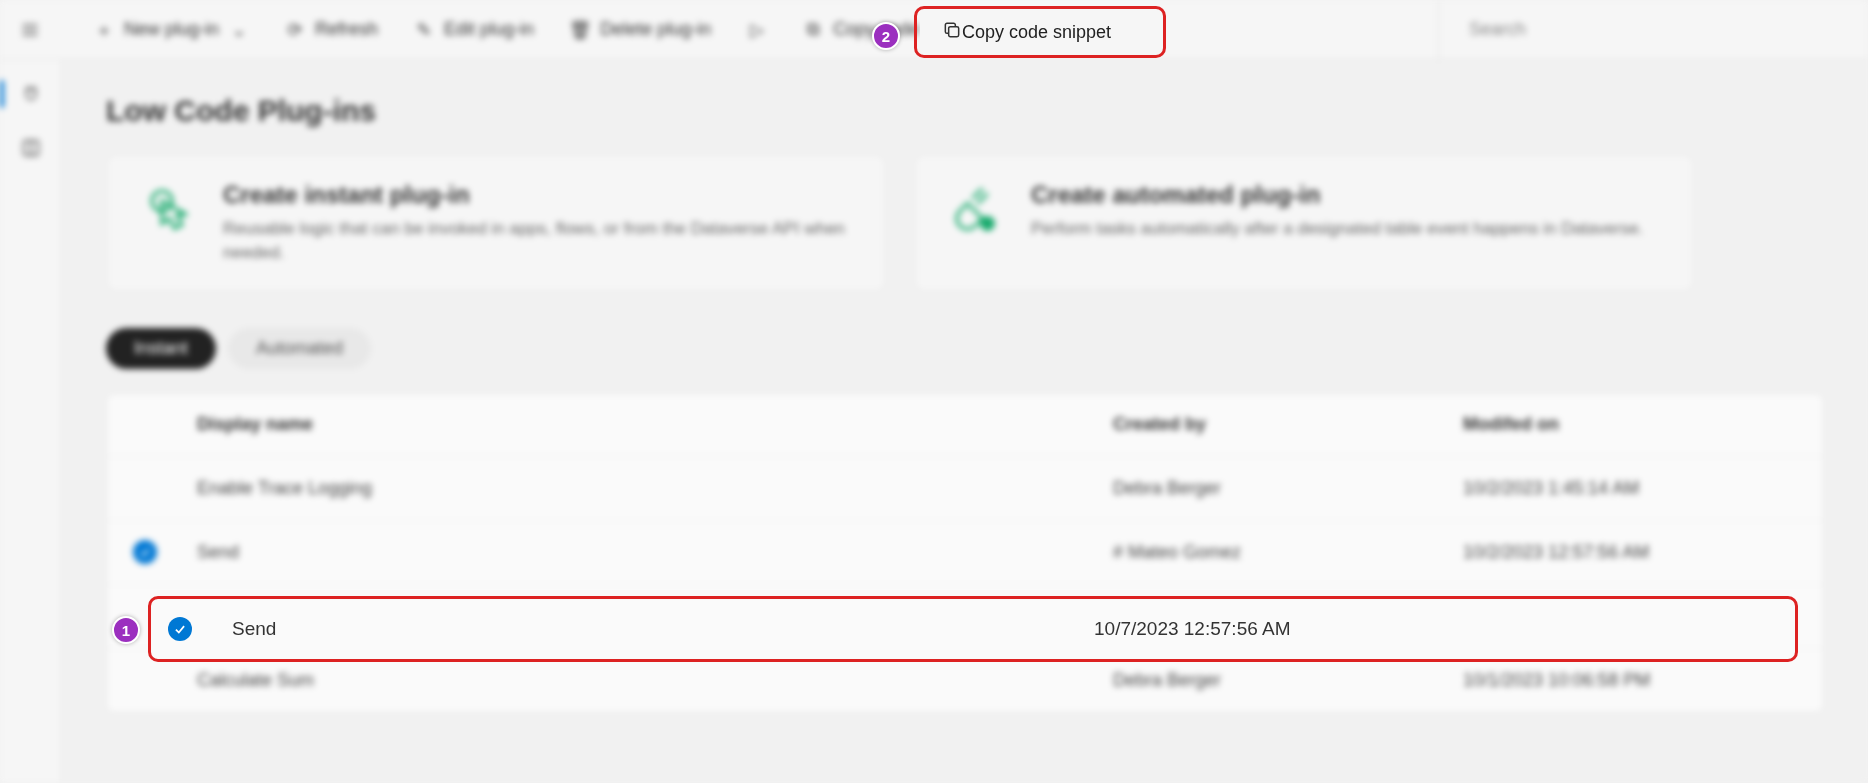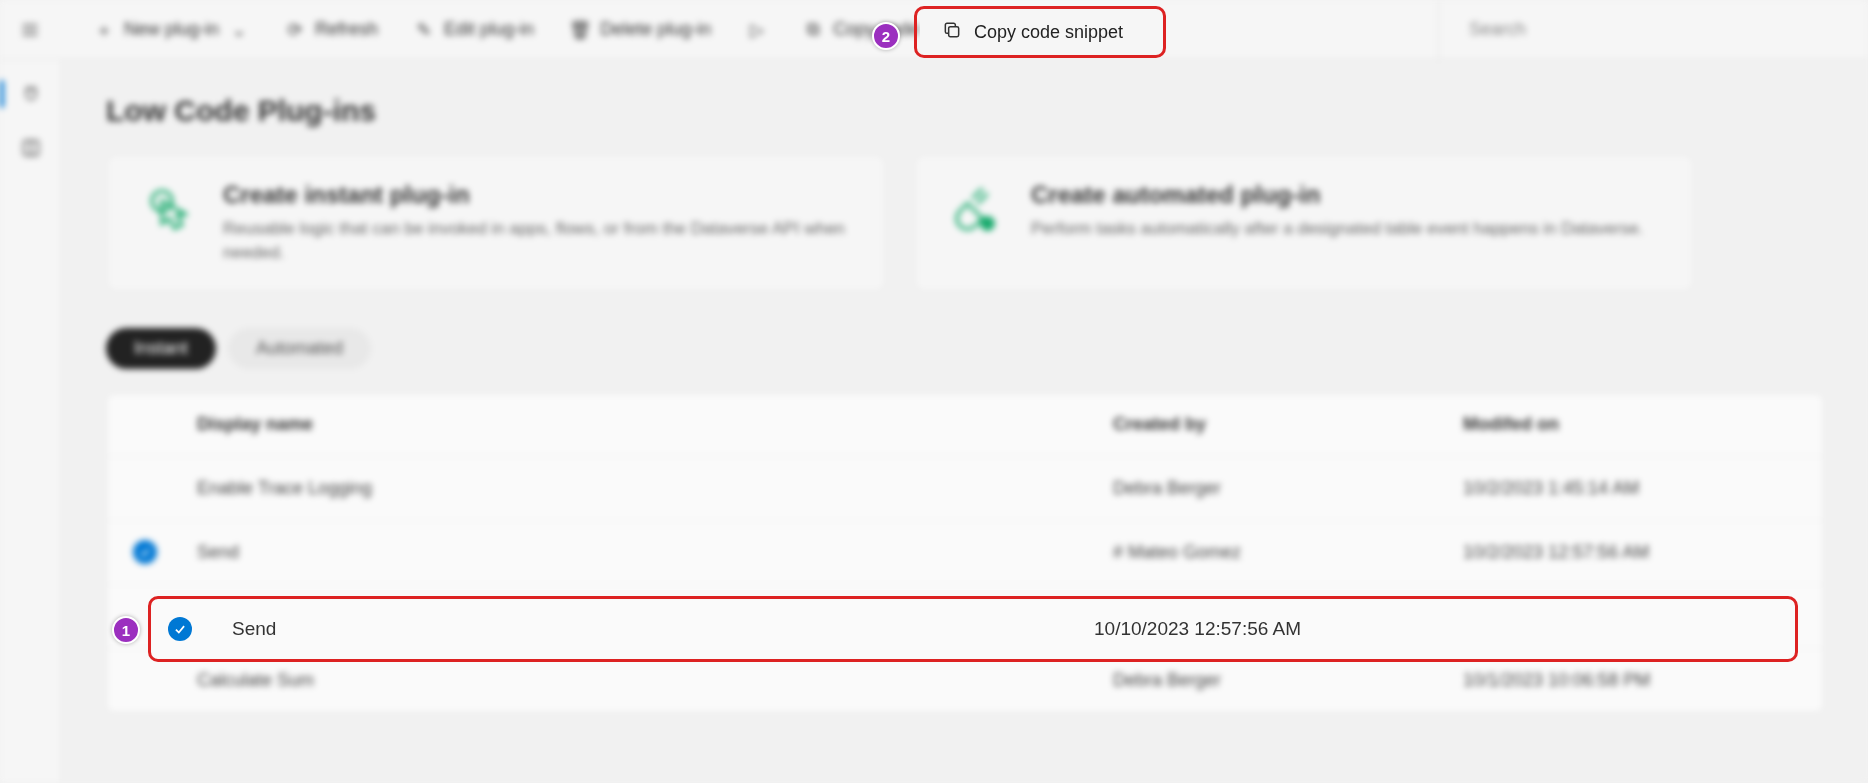--- a/index.html
+++ b/index.html
@@ -91,21 +91,21 @@
     z-index:50;
   }
   
   .hl-box {
     position:absolute; border:3px solid #d22; border-radius:10px;
     background:transparent; z-index:40;
   }
   
   .sharp-copy {
     position:absolute; background:#f6f6f6;
-    display:flex; align-items:center; gap:12px; padding:8px 22px;
+    display:flex; align-items:center; padding:8px 22px;
     font-size:18px; color:#222; border-radius:6px;
   }
   .sharp-row {
     position:absolute; background:#fafafa;
     display:grid; grid-template-columns:80px 1fr 350px 350px;
     align-items:center; font-size:19px; color:#333;
   }
   .sharp-row .check{margin-left:16px;}
 </style>
 </head>
@@ -256,16 +256,16 @@
   <div class="hl-box" style="left:148px; top:596px; width:1650px; height:66px;"></div>
   <div class="sharp-row" style="left:152px; top:600px; width:1642px; height:58px;">
     <div>
         <div class="check">
           <svg viewBox="0 0 24 24">
             <polyline points="5 13 10 18 19 7"></polyline>
           </svg>
         </div>
       </div>
     <div>Send</div>
-    <div>10/10/2023 12:57:56 AM</div>
+    <div>10/7/2023 12:57:56 AM</div>
   </div>
   <div class="callout" style="left:112px; top:616px;">1</div>
 </div>
 
 </body></html>

